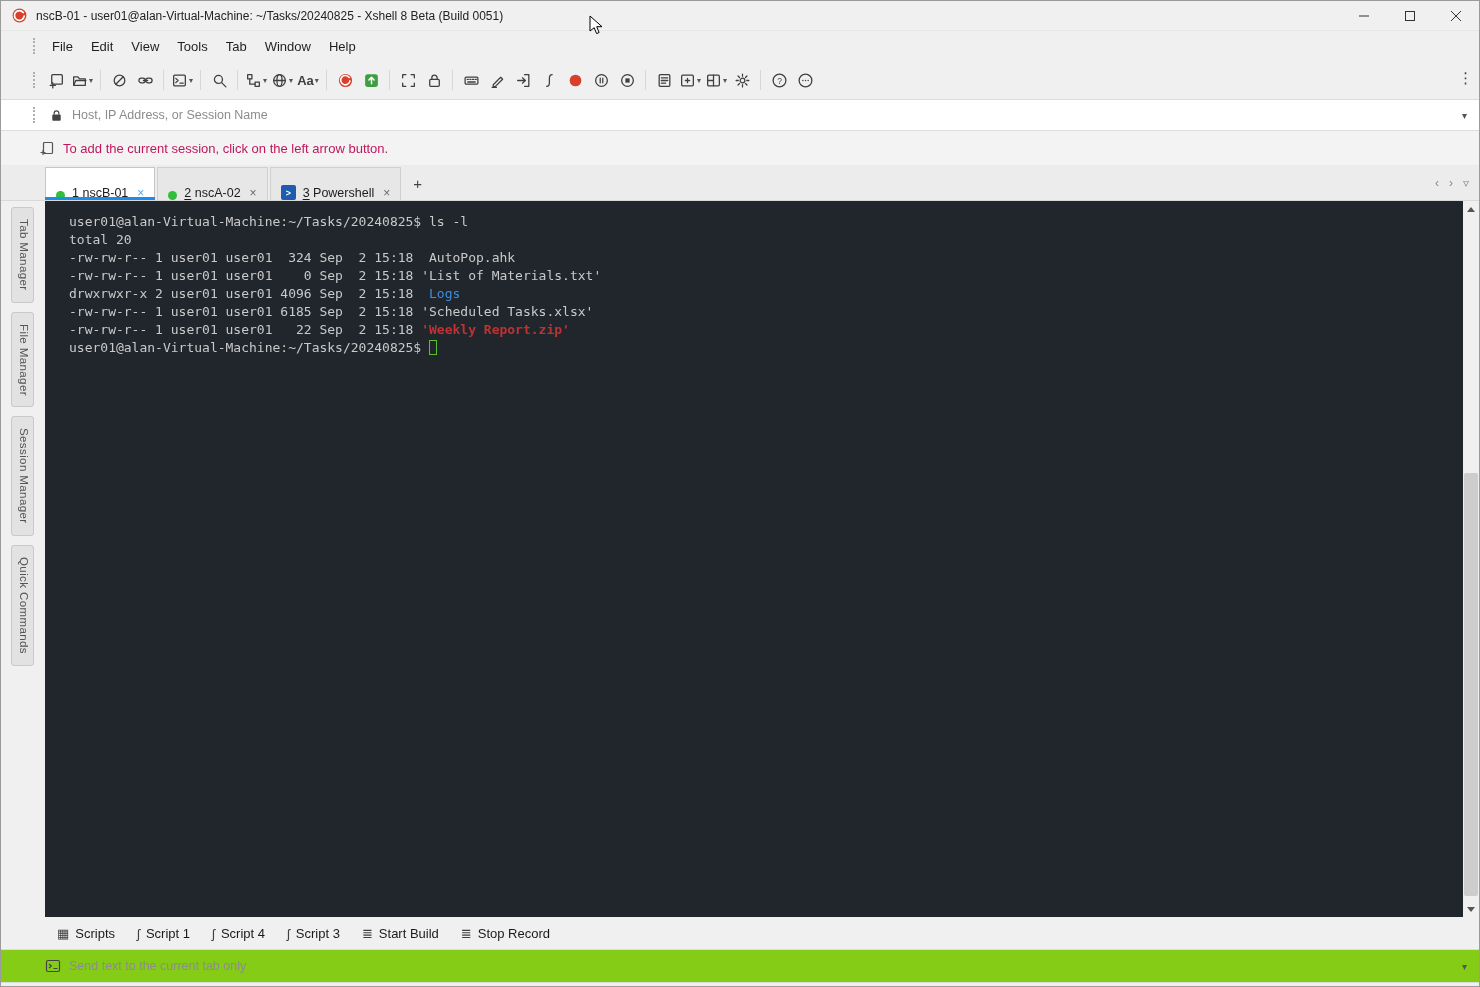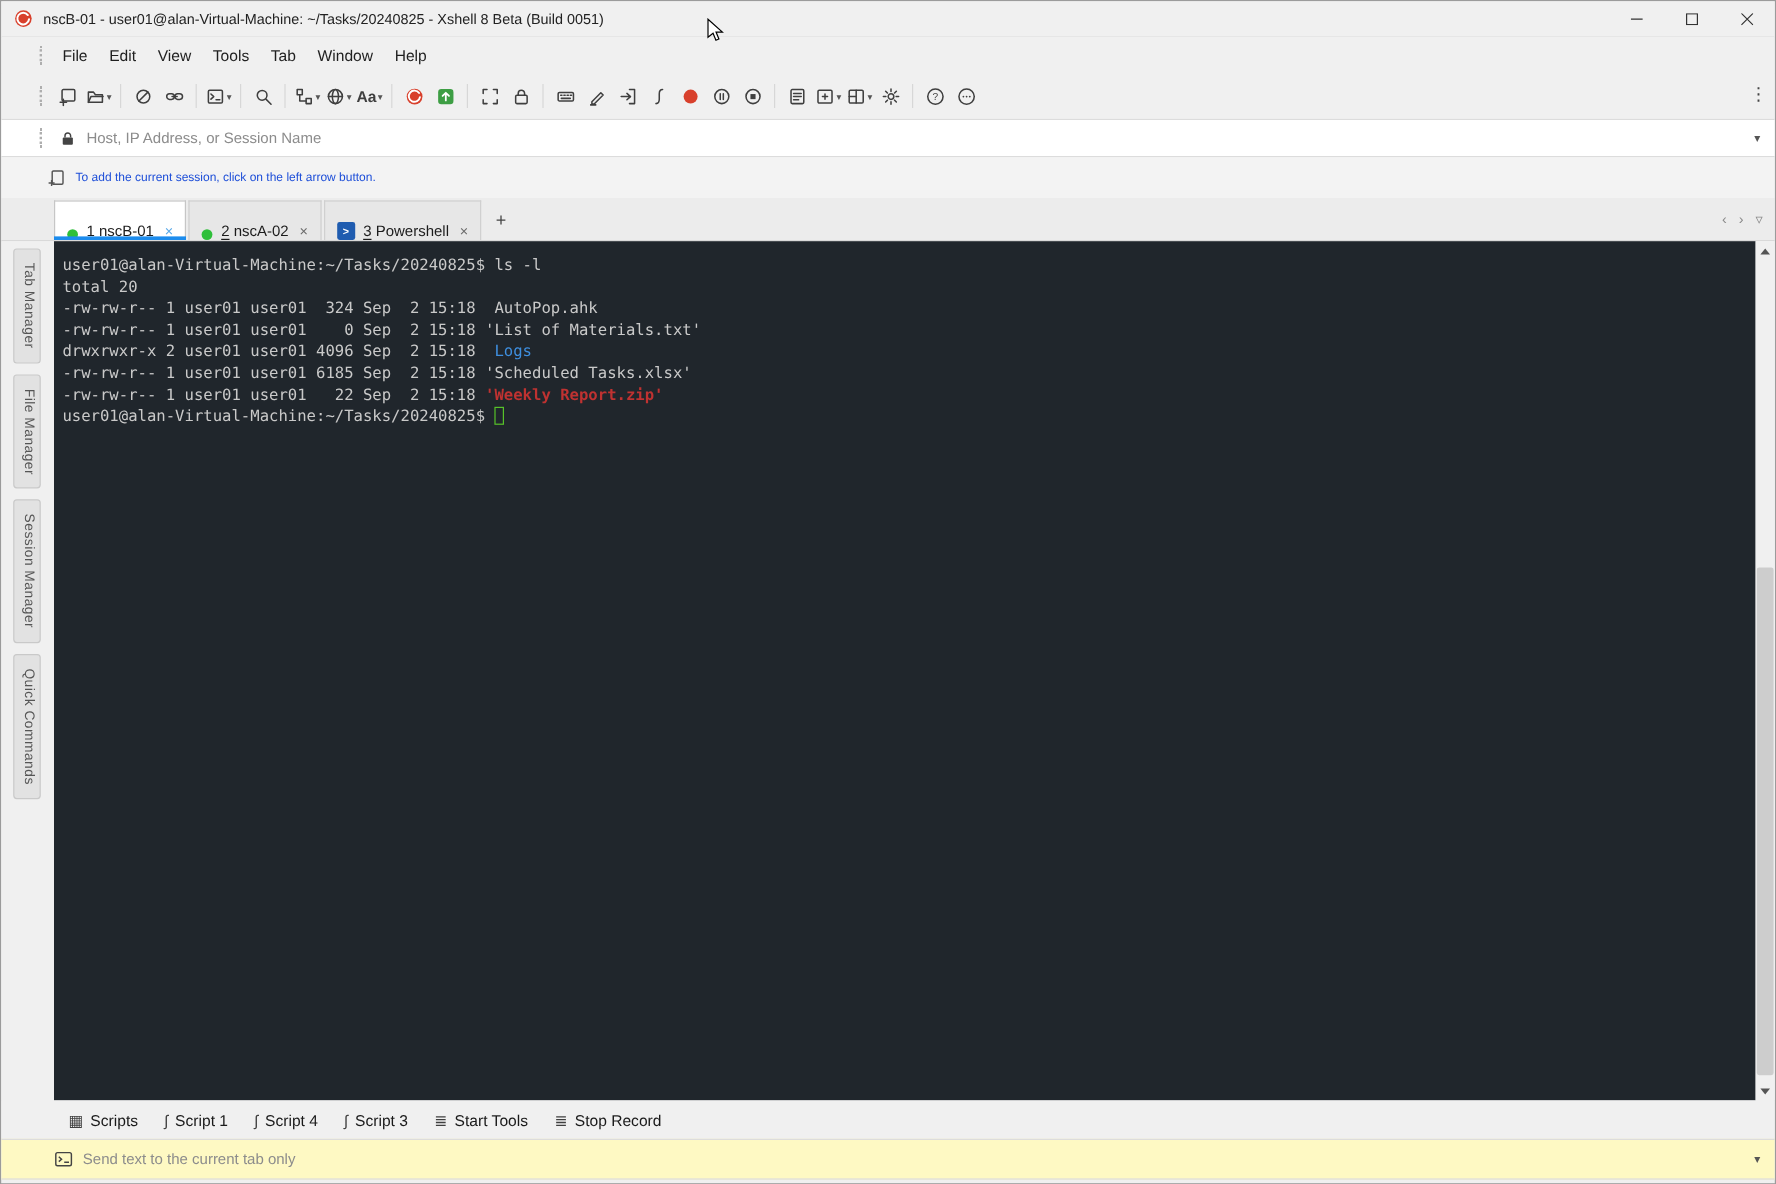--- a/index.html
+++ b/index.html
@@ -33,21 +33,21 @@
   
   .addressbar{position:absolute;left:0;top:98px;width:100%;height:32px;background:#ffffff;
     border-top:1px solid #dcdcdc;border-bottom:1px solid #dcdcdc;display:flex;align-items:center;}
   .addressbar svg.lock{width:15px;height:15px;stroke:#444;fill:none;stroke-width:1.3;margin:0 8px 0 6px;}
   .addr-input{flex:1;border:none;outline:none;font-size:12.5px;color:#333;background:transparent;}
   .addr-input::placeholder{color:#8c8c8c;}
   .bar-caret{font-size:10px;color:#555;margin:0 12px;}
   
   .infobar{position:absolute;left:0;top:130px;width:100%;height:34px;display:flex;align-items:center;background:#f3f3f3;}
   .infobar svg{width:16px;height:16px;stroke:#555;fill:none;stroke-width:1.2;margin:0 8px 0 38px;}
-  .info-text{font-size:10px;color:#1d4ed8;}
+  .info-text{font-size:13px;color:#be185d;}
   
   .tabbar{position:absolute;left:0;top:164px;width:100%;height:36px;background:#ececec;border-bottom:1px solid #d9d9d9;
     display:flex;align-items:flex-end;padding-left:44px;}
   .tab{position:relative;height:33px;display:flex;align-items:flex-end;padding:0 10px;margin-right:2px;
     background:#e7e7e7;border:1px solid #d0d0d0;border-bottom:none;font-size:12.5px;color:#1c1c1c;}
   .tab.active{background:#ffffff;border-color:#c6c6c6;}
   .tab-underline{position:absolute;left:-1px;right:-1px;bottom:0;height:3px;background:var(--accent,#1c8ced);}
   .tab-dot{width:9px;height:9px;border-radius:50%;background:#2fbf3a;margin-right:7px;flex:0 0 auto;}
   .ps-icon{width:15px;height:15px;border-radius:2px;background:#1f5cb0;color:#fff;font-size:9px;font-weight:bold;
     display:inline-flex;align-items:center;justify-content:center;margin-right:7px;font-style:italic;}
@@ -55,40 +55,40 @@
   .tab-close{margin-left:9px;font-size:12px;color:#6b6b6b;}
   .tab.active .tab-close{color:#57a8e8;}
   .newtab{height:33px;display:flex;align-items:center;padding:0 10px;font-size:15px;color:#444;}
   .tab-nav{position:absolute;right:10px;top:0;height:36px;display:flex;align-items:center;gap:10px;color:#8a8a8a;font-size:12px;}
   
   .main{position:absolute;left:0;top:200px;width:100%;height:716px;background:#f0f0f0;}
   .side-strip{position:absolute;left:0;top:0;width:44px;height:100%;display:flex;flex-direction:column;gap:9px;padding:6px 0 0 10px;}
   .side-tab{writing-mode:vertical-rl;width:23px;padding:11px 3px;background:#e2e2e2;border:1px solid #c9c9c9;border-radius:3px;
     font-size:11.5px;color:#555;letter-spacing:.4px;text-align:center;}
   .terminal{position:absolute;left:44px;top:0;right:16px;height:100%;background:var(--term-bg,#20262c);overflow:hidden;}
-  .term-pad{padding:12px 7px;font-family:"DejaVu Sans Mono", monospace;font-size:13px;line-height:18px;color:var(--term-fg,#c9c9c9);}
+  .term-pad{padding:12px 24px;font-family:"DejaVu Sans Mono", monospace;font-size:13px;line-height:18px;color:var(--term-fg,#c9c9c9);}
   .tline{white-space:pre;}
   .c-directory{color:var(--c-dir,#3e8ede);font-weight:normal;}
   .c-image{color:var(--c-img,#bc3fbc);font-weight:bold;}
   .c-archive{color:var(--c-arc,#bf3231);font-weight:bold;margin-top:12px;}
   .cursor{display:inline-block;width:8px;height:15px;border:1px solid var(--c-cur,#57c229);vertical-align:-3px;}
   .scrollbar{position:absolute;right:0;top:0;width:16px;height:100%;background:#f0f0f0;}
   .sb-arrow{position:absolute;left:0;width:16px;height:16px;display:flex;align-items:center;justify-content:center;}
   .sb-arrow.up{top:0;} .sb-arrow.down{bottom:0;}
   .tri-up{width:0;height:0;border-left:4px solid transparent;border-right:4px solid transparent;border-bottom:5px solid #555;}
   .tri-down{width:0;height:0;border-left:4px solid transparent;border-right:4px solid transparent;border-top:5px solid #555;}
   .sb-thumb{position:absolute;left:1px;width:14px;top:38%;height:59%;background:#cdcdcd;border-radius:2px;}
   
   .scriptbar{position:absolute;left:0;top:916px;width:100%;height:32px;display:flex;align-items:center;gap:4px;
     background:#f0f0f0;padding-left:48px;}
   .script-btn{display:inline-flex;align-items:center;gap:6px;border:none;background:transparent;font-size:13px;
     color:#1a1a1a;font-family:"Liberation Sans",sans-serif;padding:4px 8px;}
   .sb-ic{font-size:13px;color:#3f3f3f;line-height:1;}
   
-  .sendbar{position:absolute;left:0;top:948px;width:100%;height:34px;background:#fef9c3;
+  .sendbar{position:absolute;left:0;top:948px;width:100%;height:34px;background:#84cc16;
     border-top:1px solid #dcdcdc;border-bottom:1px solid #dcdcdc;display:flex;align-items:center;}
   .sendbar svg{width:16px;height:16px;stroke:#444;fill:none;stroke-width:1.2;margin:0 8px 0 44px;}
   .send-input{flex:1;border:none;outline:none;font-size:12.5px;color:#333;background:transparent;}
   .send-input::placeholder{color:#8c8c8c;}
   
   .mouse{position:absolute;left:588px;top:14px;width:16px;height:22px;z-index:50;pointer-events:none;}
 </style>
 </head>
 <body>
 
@@ -409,21 +409,21 @@
         <button class="script-btn">
           <span class="sb-ic">ʃ</span>
           <span>Script 4</span>
         </button>
         <button class="script-btn">
           <span class="sb-ic">ʃ</span>
           <span>Script 3</span>
         </button>
         <button class="script-btn">
           <span class="sb-ic">≣</span>
-          <span>Start Tools</span>
+          <span>Start Build</span>
         </button>
         <button class="script-btn">
           <span class="sb-ic">≣</span>
           <span>Stop Record</span>
         </button>
       </div>
   </div>
 
   <div class="sendbar">
     <svg viewBox="0 0 16 16">

